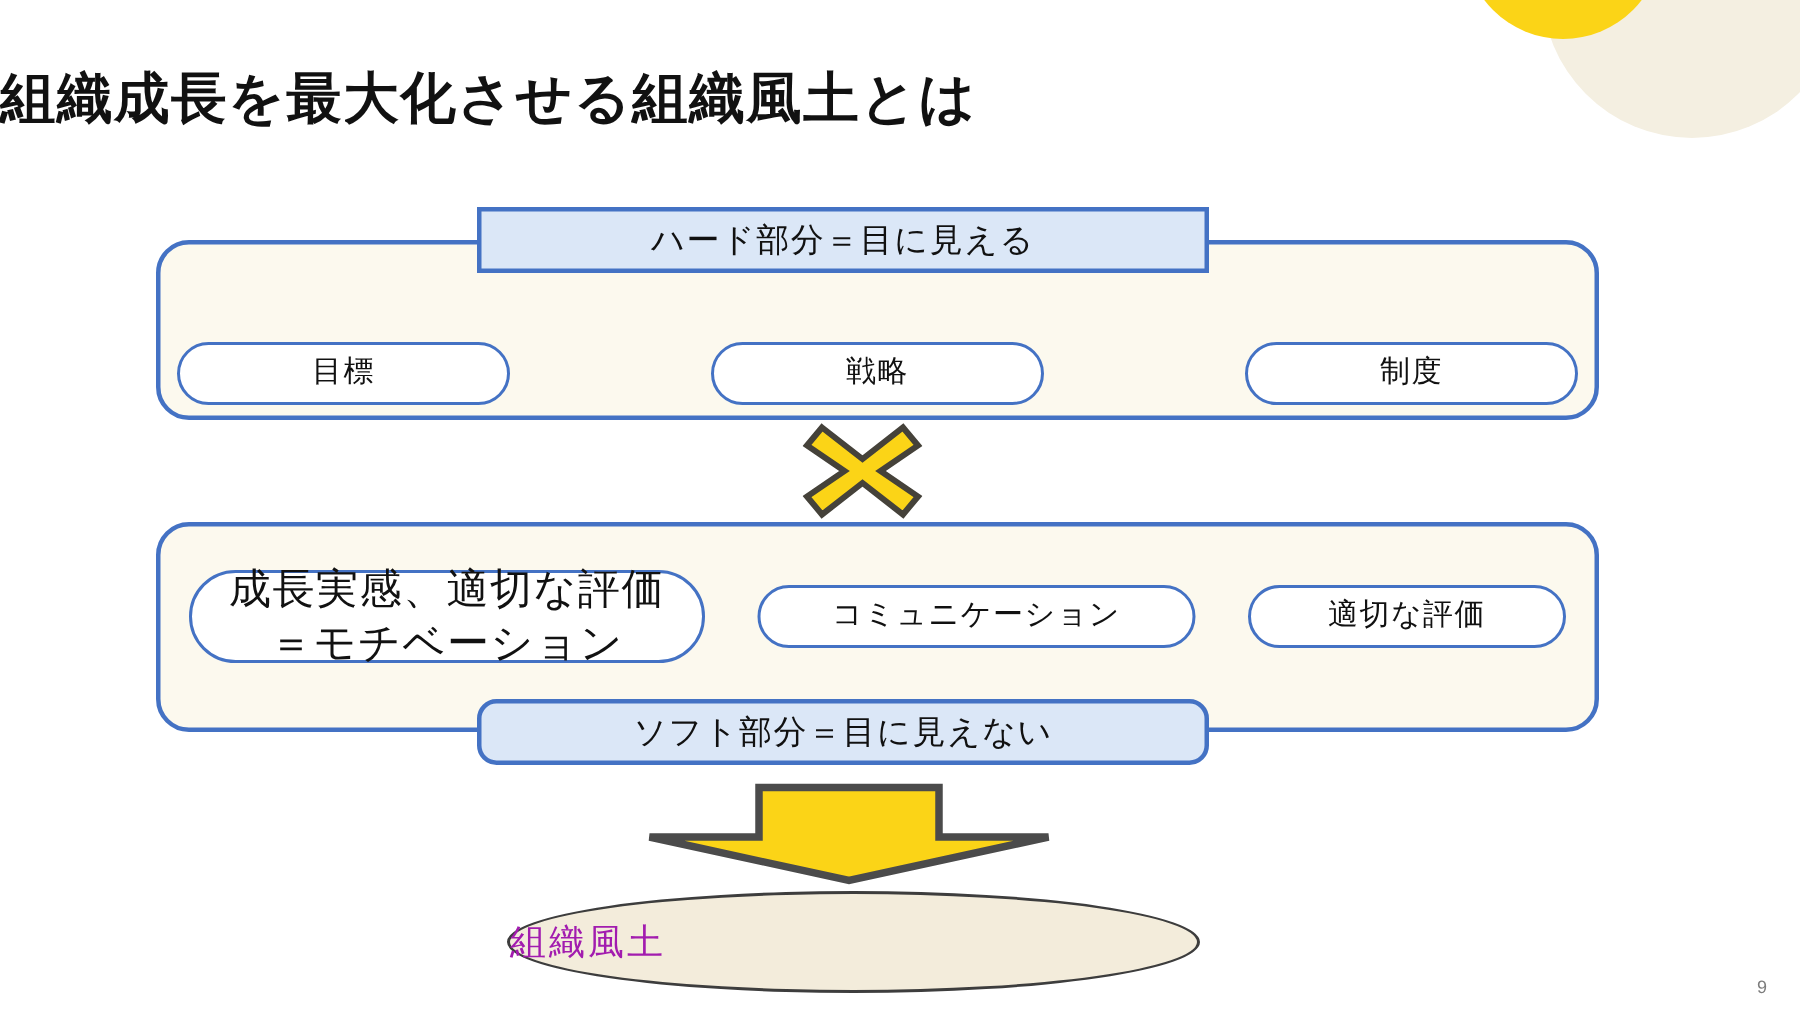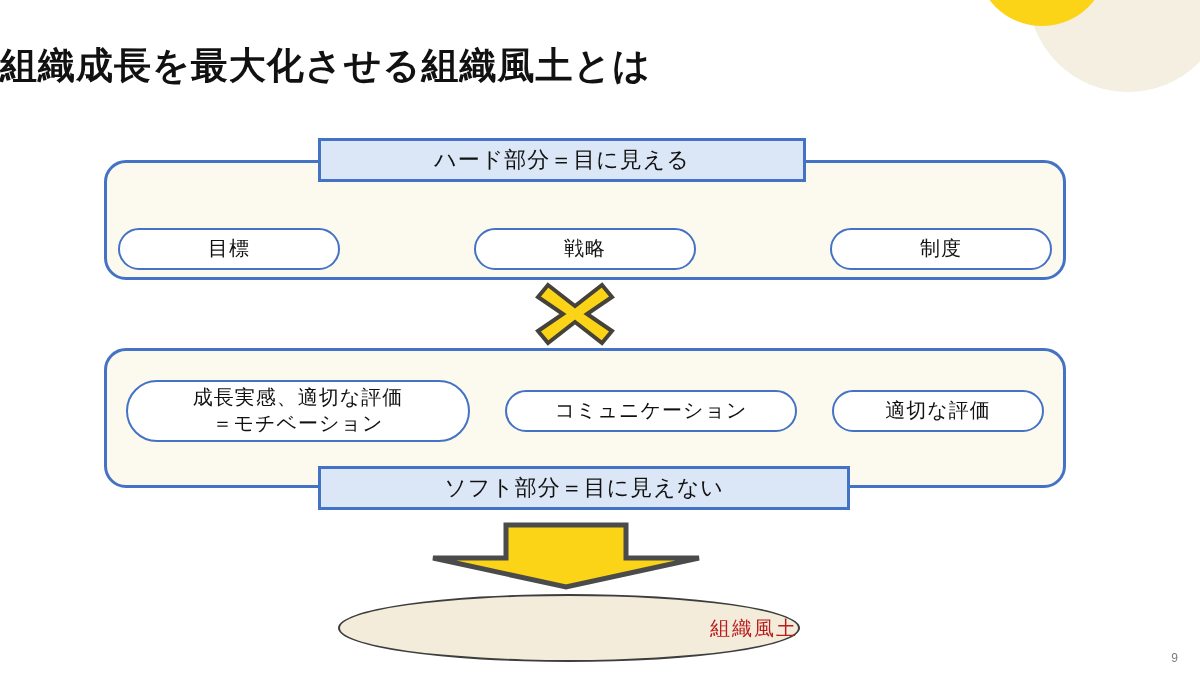--- a/index.html
+++ b/index.html
@@ -90,22 +90,23 @@
   }
   #hard-header {
     left: 318px;
     top: 138px;
     width: 488px;
     height: 44px;
   }
   #soft-header {
     left: 318px;
     top: 466px;
-    width: 532px;
+    width: 488px;
     height: 44px;
+    border-radius: 13px;
   }
 
   
   .pill-row {
     position: absolute;
     display: flex;
     align-items: center;
     z-index: 4;
   }
   #hard-pills {
@@ -139,21 +140,21 @@
   }
   #hard-pills .pill { height: 42px; }
   .pill-w-1 { width: 222px; }
   .pill-w-2 { width: 222px; }
   .pill-w-3 { width: 222px; }
   .pill-w-4 { width: 222px; }
 
   #soft-pills .pill-multiline {
     width: 344px;
     height: 62px;
-    font-size: 20px;
+    font-size: 28px;
   }
   #soft-pills .pill-comm {
     width: 292px;
     height: 42px;
   }
   #soft-pills .pill-rel {
     width: 212px;
     height: 42px;
   }
 
@@ -183,23 +184,23 @@
     left: 338px;
     top: 594px;
     width: 462px;
     height: 68px;
     background: #f3ecdb;
     border: 2.5px solid #3d3d3d;
     border-radius: 50%;
     box-sizing: border-box;
     display: flex;
     align-items: center;
-    justify-content: flex-end;
-    font-size: 20px;
-    color: #b91c1c;
+    justify-content: flex-start;
+    font-size: 24px;
+    color: #a21caf;
     letter-spacing: 2px;
     z-index: 6;
   }
 
   
   #page-number {
     position: absolute;
     right: 22px;
     bottom: 10px;
     font-size: 12px;

